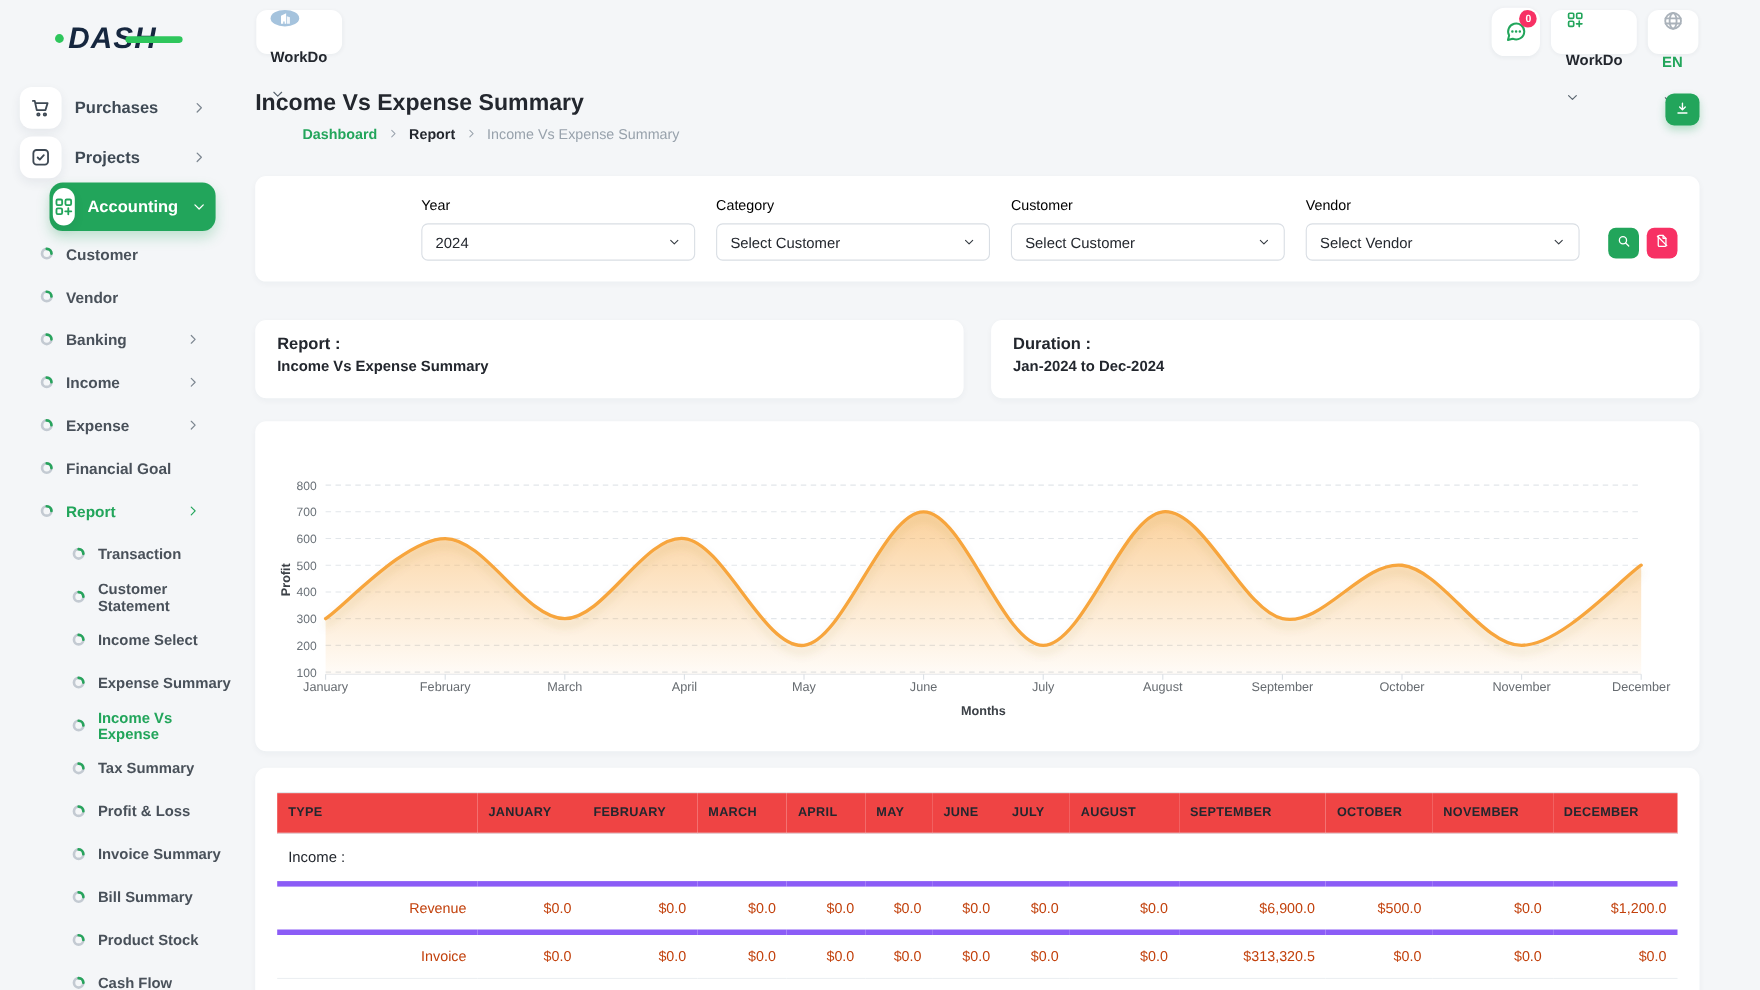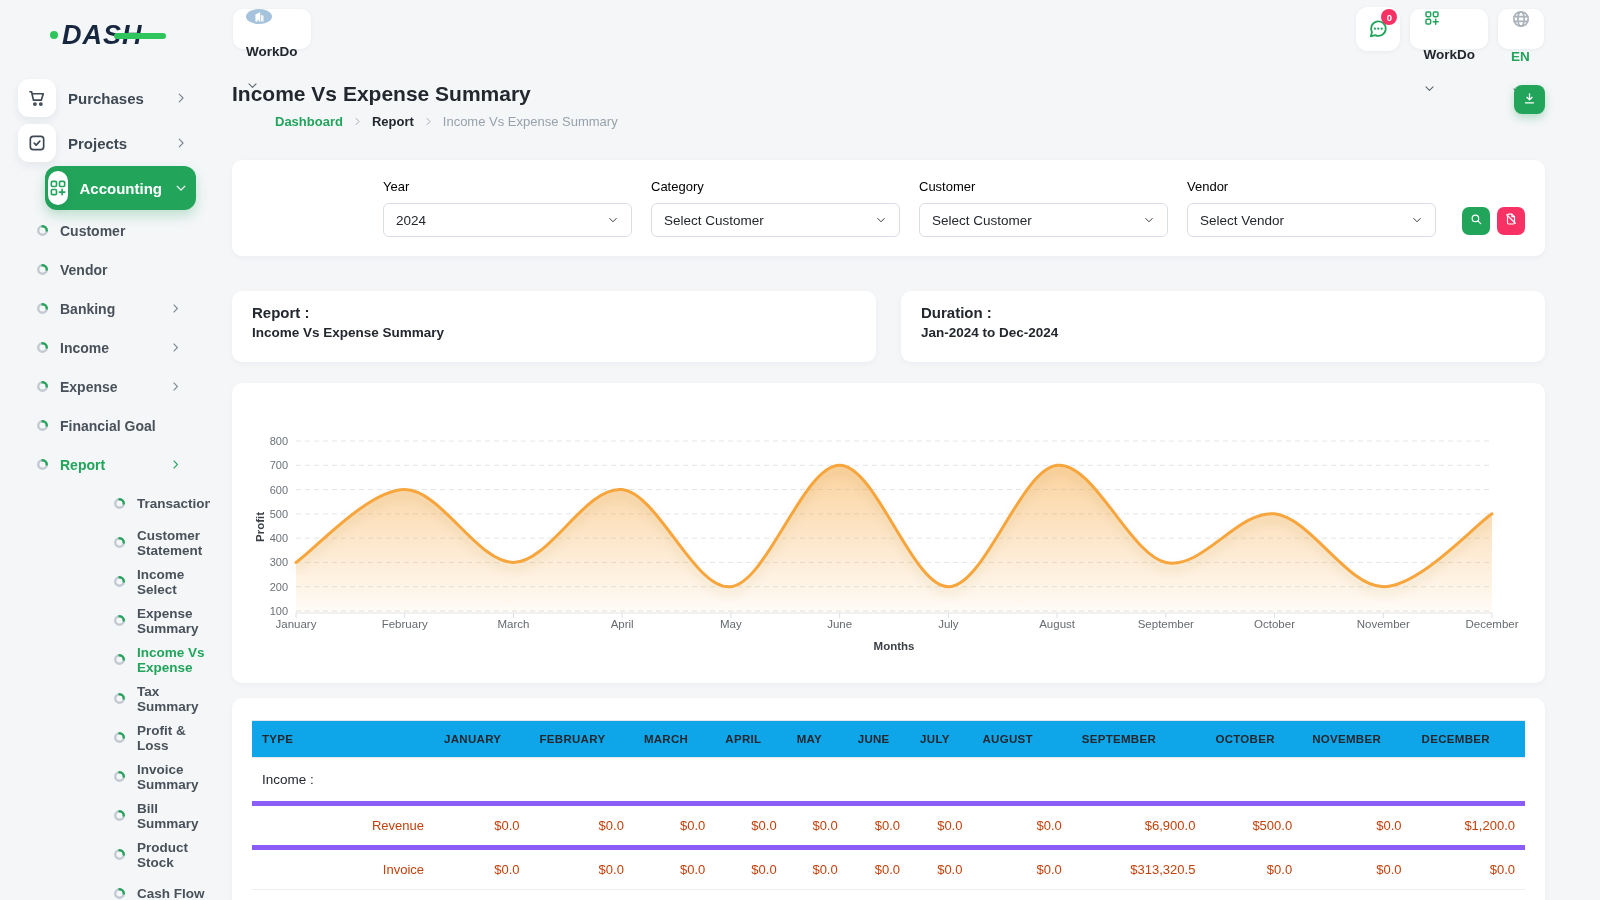--- a/index.html
+++ b/index.html
@@ -24,21 +24,21 @@
   .nav-label{flex:1;font-size:15px;font-weight:700;color:var(--text);}
   .nav-chev{width:14px;height:14px;color:#7d8791;}
   .nav-chev svg{width:14px;height:14px;}
   .nav-main.active{background:var(--green);box-shadow:0 6px 12px rgba(34,165,91,.25);margin-left:45px;}
   .nav-main.active .nav-label{color:#fff;}
   .nav-main.active .nav-icon-box{width:34px;height:34px;color:var(--green);}
   .nav-main.active .nav-chev{color:#fff;}
   .nav-sub{height:39px;display:flex;align-items:center;gap:11px;padding-left:36px;font-size:14px;font-weight:600;color:#49515a;cursor:pointer;}
   .nav-sub .bullet{width:13px;height:13px;flex:0 0 13px;}
   .nav-sub .bullet svg{width:13px;height:13px;display:block;}
-  .nav-sub.lvl2{padding-left:65px;font-size:13.5px;margin-left:48px;}
+  .nav-sub.lvl2{padding-left:65px;font-size:13.5px;}
   .nav-sub .sub-chev{margin-left:auto;margin-right:28px;width:13px;height:13px;color:#7d8791;}
   .nav-sub .sub-chev svg{width:13px;height:13px;}
   .nav-sub.active{color:var(--green);}
   .nav-sub.active .sub-chev{color:var(--green);}
 
   
   .main{flex:1;display:flex;flex-direction:column;min-width:0;}
   .topbar{height:58px;flex:0 0 58px;display:flex;align-items:center;justify-content:space-between;padding:0 56px 0 23px;}
   .pill{height:40px;background:#fff;border:none;border-radius:10px;display:inline-flex;align-items:flex-start;gap:20px;padding:0 13px;font-family:inherit;font-size:13.5px;font-weight:600;color:var(--dark);box-shadow:0 1px 4px rgba(20,30,60,.05);cursor:pointer;flex-direction:column;}
   .pill .icn svg{display:block;}
@@ -85,21 +85,21 @@
   .info-card{flex:1;height:71px;padding:13px 20px;}
   .info-title{font-size:15px;font-weight:700;color:var(--dark);}
   .info-value{font-size:13.5px;font-weight:700;color:var(--dark);margin-top:4px;}
 
   .chart-card{margin-top:21px;height:300px;padding:18px 20px 10px;}
   #profit-chart{width:100%;height:264px;display:block;}
   #profit-chart text{font-family:"Liberation Sans",sans-serif;}
 
   .table-card{margin-top:15px;padding:22px 20px 20px;min-height:215px;}
   table{width:100%;border-collapse:collapse;}
-  thead th{background:#0ea5e9;border-top:1px solid var(--border);border-bottom:1px solid var(--border);text-align:left;padding:12px 10px;font-size:11.5px;font-weight:700;letter-spacing:.3px;color:#23272e;white-space:nowrap;}
+  thead th{background:#ef4444;border-top:1px solid var(--border);border-bottom:1px solid var(--border);text-align:left;padding:12px 10px;font-size:11.5px;font-weight:700;letter-spacing:.3px;color:#23272e;white-space:nowrap;}
   tr.section-row td{padding:14px 10px;font-size:13.5px;color:#23272e;}
   tr.data-row td{padding:12px 10px;font-size:13px;color:#c2410c;border-top:5px solid #8b5cf6;text-align:right;}
   tr.data-row{border-bottom:1px solid #eceff2;}
 </style>
 </head>
 <body>
 
 <div class="app">
 
   <aside class="sidebar">

